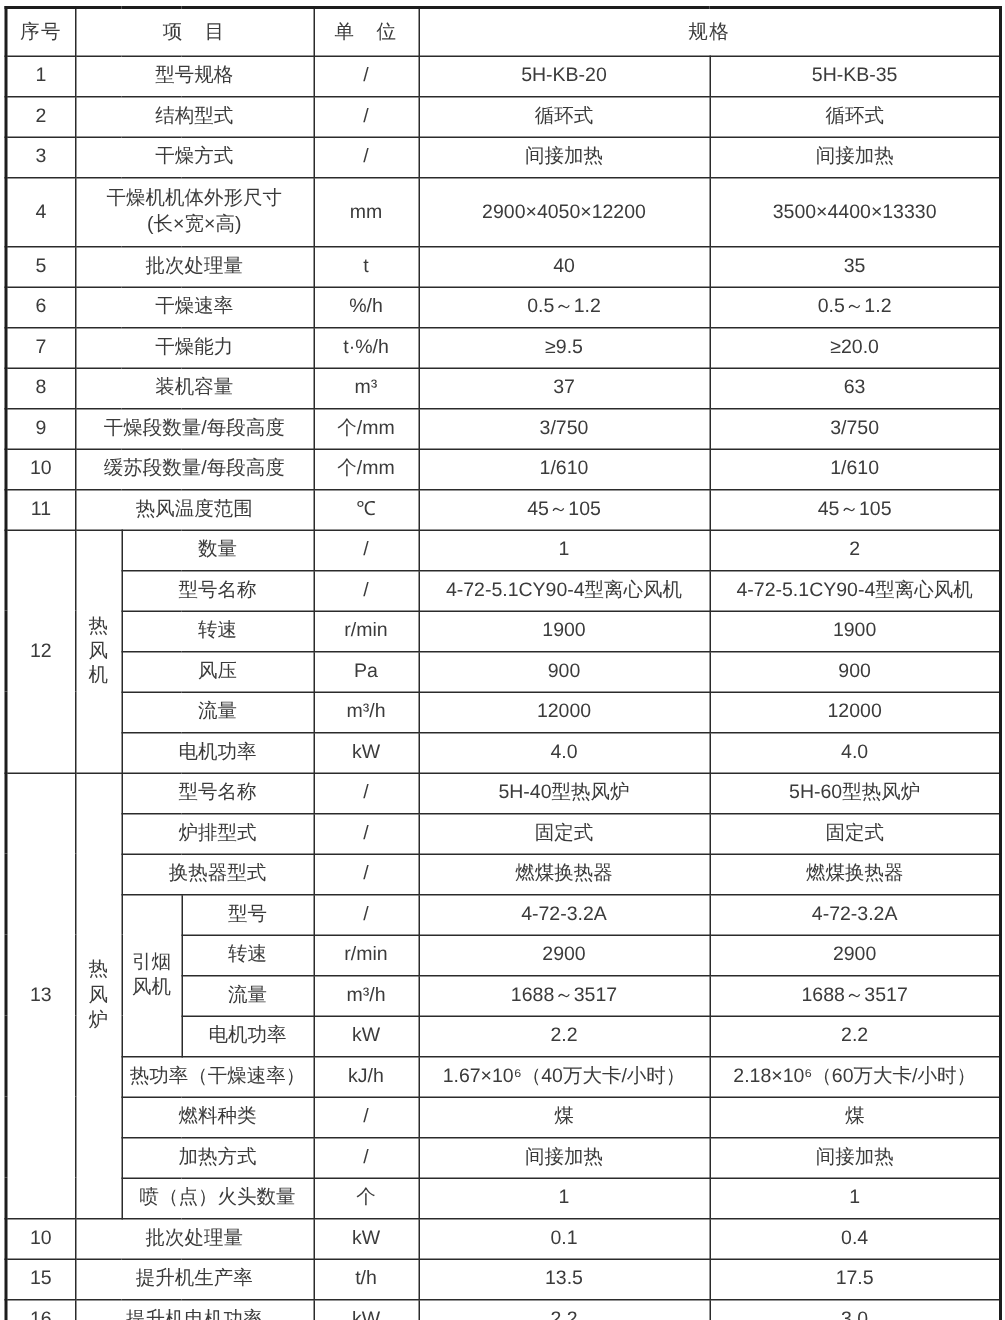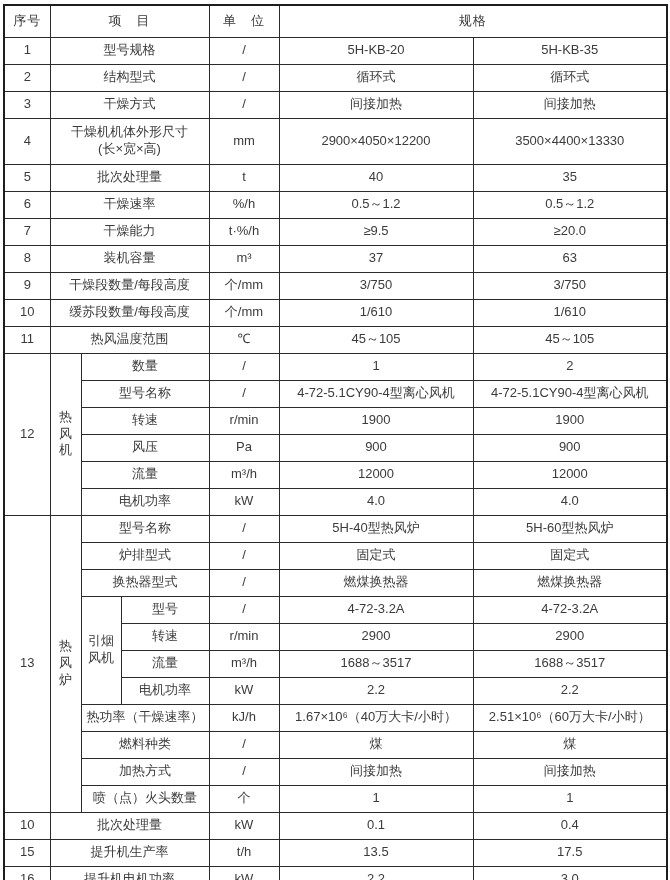--- a/index.html
+++ b/index.html
@@ -222,21 +222,21 @@
   <tr>
     <td class="l">电机功率</td>
     <td>kW</td>
     <td>2.2</td>
     <td>2.2</td>
   </tr>
   <tr>
     <td class="l" colspan="2">热功率（干燥速率）</td>
     <td>kJ/h</td>
     <td>1.67×10⁶（40万大卡/小时）</td>
-    <td>2.51×10⁶（60万大卡/小时）</td>
+    <td>2.18×10⁶（60万大卡/小时）</td>
   </tr>
   <tr>
     <td class="l" colspan="2">燃料种类</td>
     <td>/</td>
     <td>煤</td>
     <td>煤</td>
   </tr>
   <tr>
     <td class="l" colspan="2">加热方式</td>
     <td>/</td>

